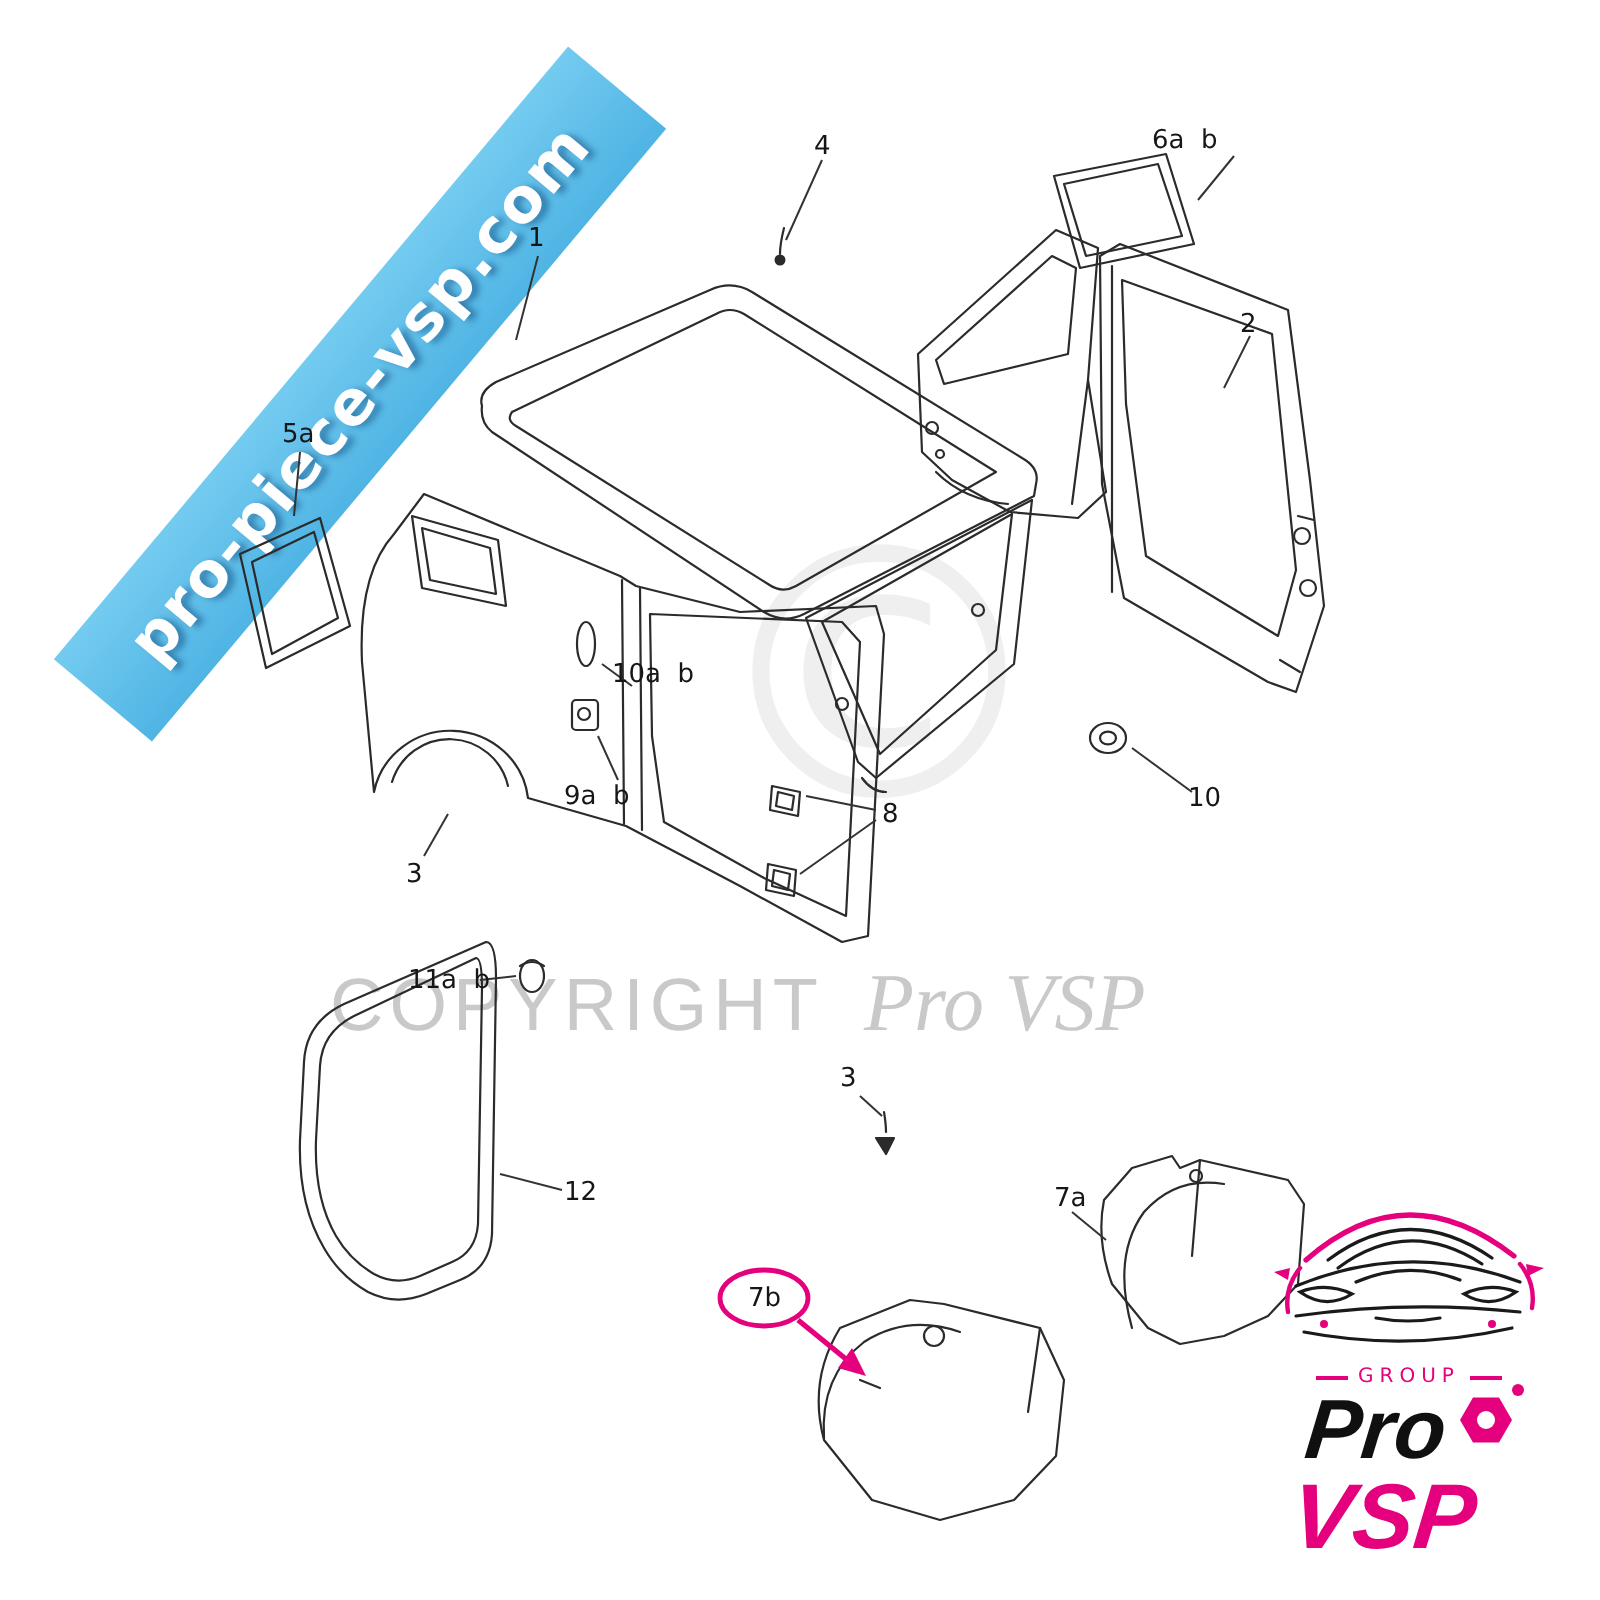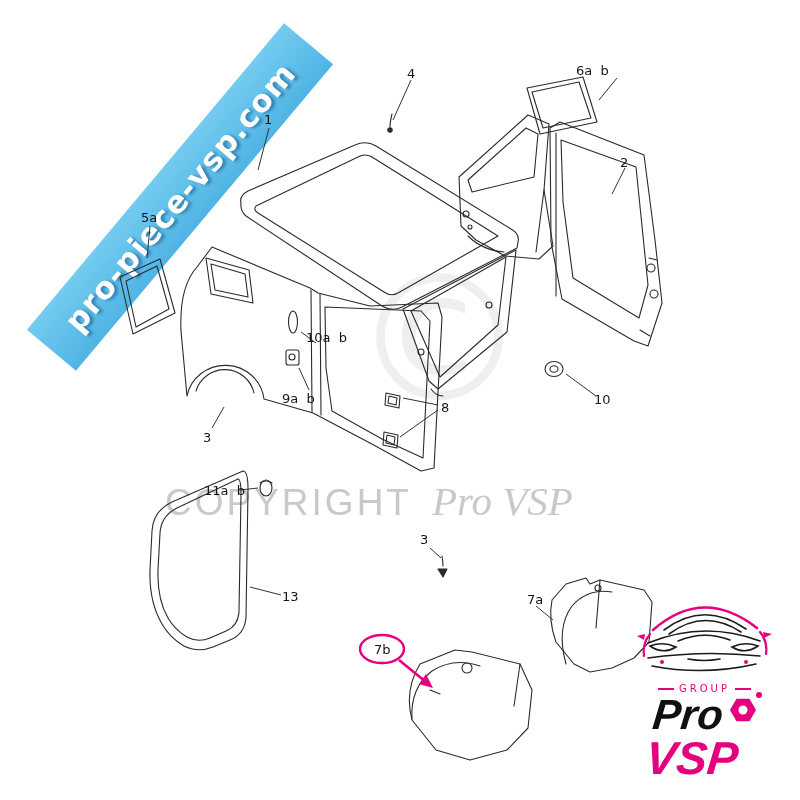--- a/index.html
+++ b/index.html
@@ -213,21 +213,21 @@
   <div class="callout" style="left:203px;top:430px">3</div>
   <div class="callout" style="left:407px;top:66px">4</div>
   <div class="callout" style="left:141px;top:210px">5a</div>
   <div class="callout" style="left:576px;top:63px">6a  b</div>
   <div class="callout" style="left:527px;top:592px">7a</div>
   <div class="callout" style="left:374px;top:642px">7b</div>
   <div class="callout" style="left:441px;top:400px">8</div>
   <div class="callout" style="left:282px;top:391px">9a  b</div>
   <div class="callout" style="left:306px;top:330px">10a  b</div>
   <div class="callout" style="left:204px;top:483px">11a  b</div>
-  <div class="callout" style="left:282px;top:589px">13</div>
+  <div class="callout" style="left:282px;top:589px">12</div>
   <div class="callout" style="left:594px;top:392px">10</div>
   <div class="callout" style="left:420px;top:532px">3</div>
 
   <div class="logo-group">
     <span class="gline"></span>
     <span class="glabel">GROUP</span>
     <span class="gline"></span>
   </div>
   <div class="logo-pro">Pro</div>
   <div class="logo-vsp">VSP</div>

